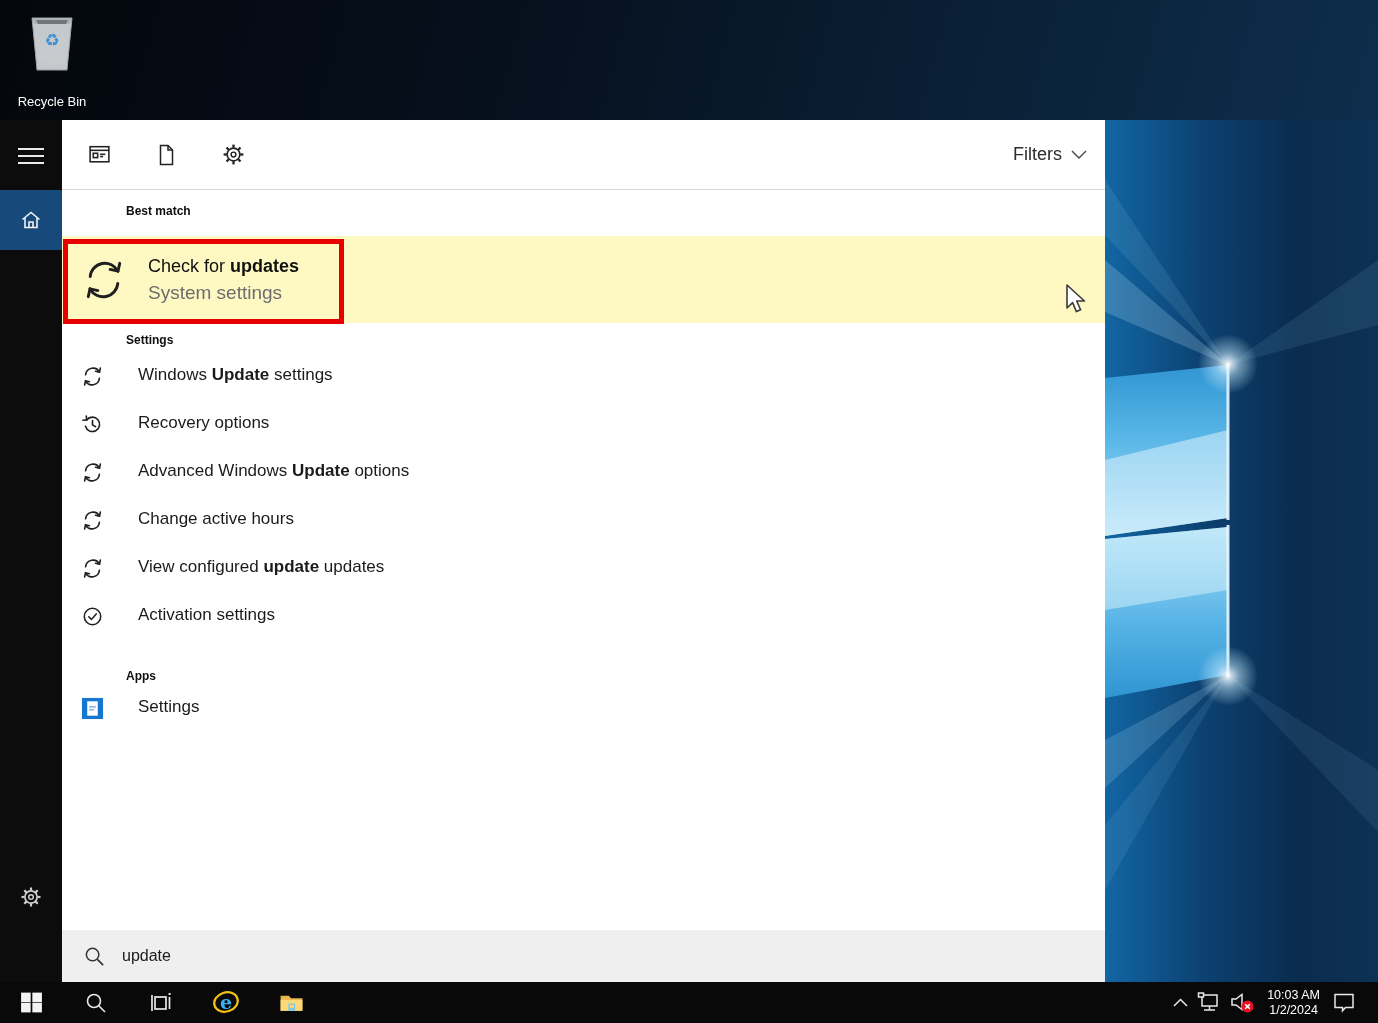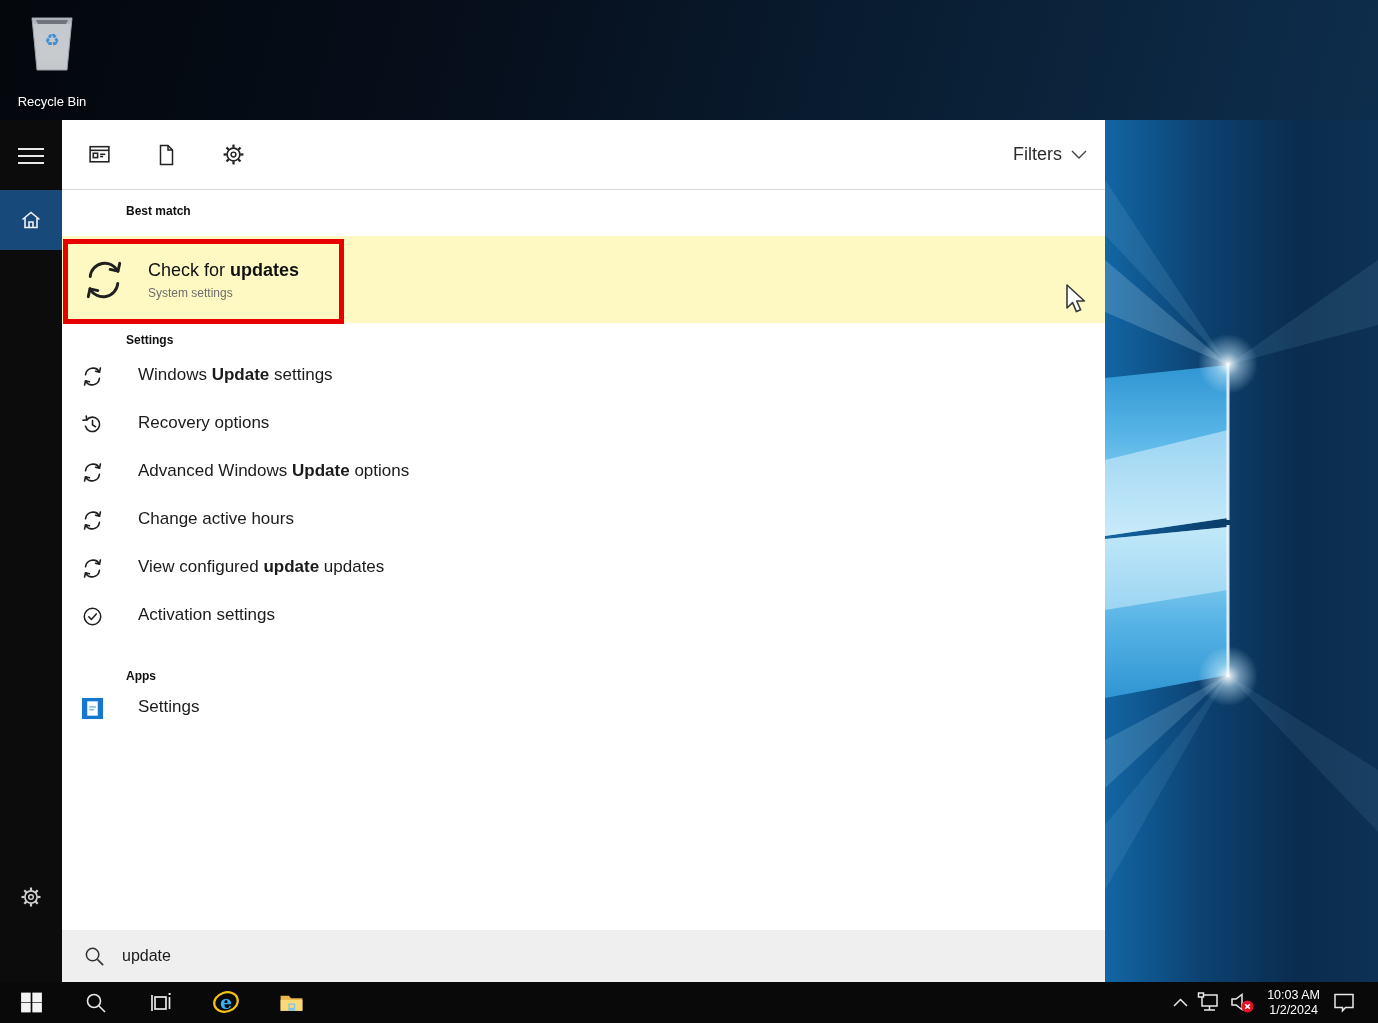--- a/index.html
+++ b/index.html
@@ -35,21 +35,21 @@
   .tb-filters { margin-left:auto; display:flex; align-items:center; gap:9px; cursor:pointer;
                 font-size:18px; color:#2b2b2b; }
   .sec-header { position:absolute; left:19px; font-size:12px; font-weight:700; color:#0f0f0f;margin-left:45px; }
   .hd-best { top:84px; } .hd-settings { top:213px; } .hd-apps { top:549px; }
   .bm-row { position:absolute; left:0; top:116px; width:100%; height:87px; background:#fef9c3;
             display:flex; align-items:center; gap:21px; padding-left:19px; cursor:pointer; }
   .bm-icon { width:46px; height:46px; flex:0 0 auto; }
   .bm-text { display:flex; flex-direction:column; gap:5px; }
   .bm-title { font-size:18px; color:#111; }
   .bm-title b { font-weight:700; }
-  .bm-sub { font-size:12px; color:#6d6d6d; }
+  .bm-sub { font-size:19px; color:#6d6d6d; }
   .rows { position:absolute; left:0; top:245px; width:100%; }
   .rows-apps { top:577px; }
   .row { display:flex; align-items:flex-start; height:48px; padding-left:19px; gap:34px;
          font-size:17px; color:#1b1b1b; cursor:pointer; }
   .row b { font-weight:700; }
   .ricon { width:23px; height:23px; flex:0 0 auto; display:flex; align-items:center; justify-content:center; }
   .searchbar { position:absolute; left:0; top:810px; width:100%; height:52px; background:#efefef;
                display:flex; align-items:center; gap:16px; padding-left:21px; }
   .searchbar input { border:none; outline:none; background:transparent; font-size:16px; color:#1a1a1a;
                      font-family:"Liberation Sans", sans-serif; width:800px; }

